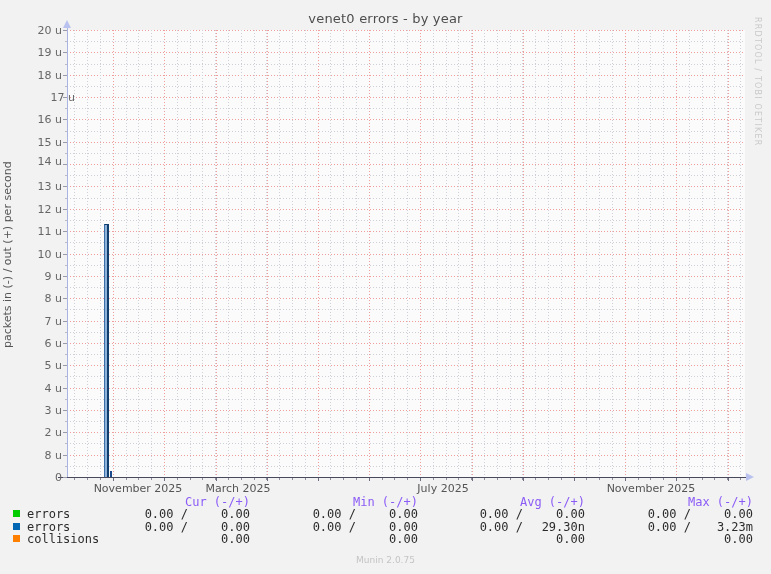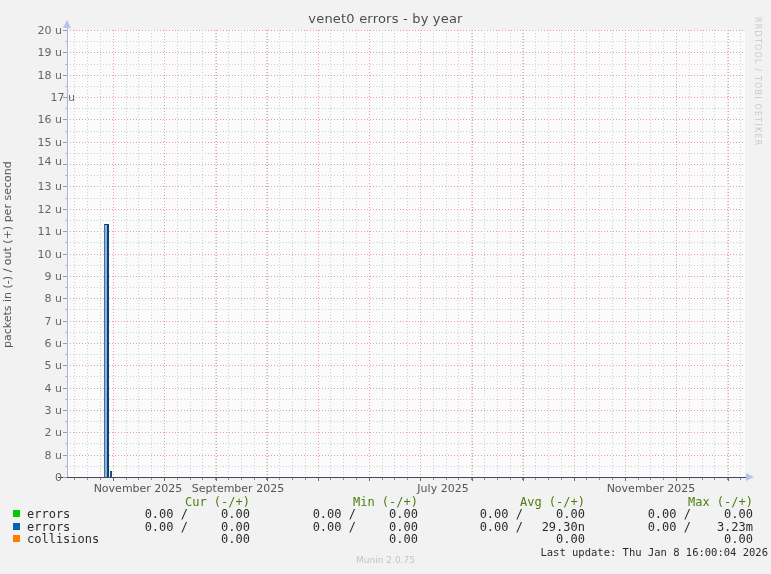--- a/index.html
+++ b/index.html
@@ -43,21 +43,21 @@
   .yarrow{position:absolute;left:63px;top:20px;width:0;height:0;
     border-left:4px solid transparent;border-right:4px solid transparent;border-bottom:8px solid #b9c2ee;}
   .xarrow{position:absolute;left:746px;top:473px;width:0;height:0;
     border-top:4px solid transparent;border-bottom:4px solid transparent;border-left:8px solid #b9c2ee;}
   .ytick-label{position:absolute;width:50px;text-align:right;font-size:11px;color:#666;line-height:11px;}
   .ytick-mark{position:absolute;background:#9a9aa8;height:1px;}
   .xtick-mark{position:absolute;background:#8c8c9c;width:1px;}
   .xtick-label{position:absolute;width:140px;text-align:center;font-size:11px;color:#555;top:482px;}
   .mono{font-family:"DejaVu Sans Mono","Liberation Mono",monospace;}
   .lg-header{position:absolute;top:496px;width:110px;text-align:right;
-    font-size:12px;color:#4d7c0f;line-height:12px;}
+    font-size:12px;color:#8b5cf6;line-height:12px;}
   .lg-name{position:absolute;left:27px;font-size:12px;color:#2b2b2b;line-height:12px;}
   .lg-swatch{position:absolute;left:13px;width:7px;height:7px;}
   .lg-val{position:absolute;width:110px;text-align:right;font-size:12px;color:#2b2b2b;line-height:12px;}
   .last-update{position:absolute;top:546px;left:468px;width:300px;text-align:right;
     font-size:10.5px;color:#2b2b2b;}
   .footer{position:absolute;top:555px;left:0;width:771px;text-align:center;
     font-size:9px;color:#c4c4c4;}
 </style>
 </head>
 <body>
@@ -212,21 +212,20 @@
       <div class="lg-val mono" style="top: 521px; left: 581px;">0.00 /</div>
       <div class="lg-val mono" style="top: 521px; left: 643px;">3.23m</div>
       <div class="lg-swatch" style="top: 535px; background: rgb(255, 128, 0);"></div>
       <div class="lg-name mono" style="top: 533px;">collisions</div>
       <div class="lg-val mono" style="top: 533px; left: 140px;">0.00</div>
       <div class="lg-val mono" style="top: 533px; left: 308px;">0.00</div>
       <div class="lg-val mono" style="top: 533px; left: 475px;">0.00</div>
       <div class="lg-val mono" style="top: 533px; left: 643px;">0.00</div>
     </div>
 
-  <div class="last-update mono">Last update: Thu Jan  8 16:00:04 2026</div>
   <div class="footer">Munin 2.0.75</div>
 <div class="ytick-label" style="left: 12px; top: 25px;">20 u</div>
     <div class="ytick-mark" style="left: 63px; top: 30px; width: 4px;"></div>
     <div class="ytick-mark" style="left: 65px; top: 41.175px; width: 2px; background: rgb(188, 188, 200);"></div>
     <div class="ytick-label" style="left: 12px; top: 47.35px;">19 u</div>
     <div class="ytick-mark" style="left: 63px; top: 52.35px; width: 4px;"></div>
     <div class="ytick-mark" style="left: 65px; top: 63.525px; width: 2px; background: rgb(188, 188, 200);"></div>
     <div class="ytick-label" style="left: 12px; top: 69.7px;">18 u</div>
     <div class="ytick-mark" style="left: 63px; top: 74.7px; width: 4px;"></div>
     <div class="ytick-mark" style="left: 65px; top: 85.875px; width: 2px; background: rgb(188, 188, 200);"></div>
@@ -343,16 +342,16 @@
     <div class="xtick-mark" style="left: 318px; top: 478px; height: 3px; background: rgb(109, 109, 128);"></div>
     <div class="xtick-mark" style="left: 369.2px; top: 478px; height: 3px; background: rgb(109, 109, 128);"></div>
     <div class="xtick-mark" style="left: 420.4px; top: 478px; height: 3px; background: rgb(109, 109, 128);"></div>
     <div class="xtick-mark" style="left: 471.6px; top: 478px; height: 3px; background: rgb(109, 109, 128);"></div>
     <div class="xtick-mark" style="left: 522.8px; top: 478px; height: 3px; background: rgb(109, 109, 128);"></div>
     <div class="xtick-mark" style="left: 574px; top: 478px; height: 3px; background: rgb(109, 109, 128);"></div>
     <div class="xtick-mark" style="left: 625.2px; top: 478px; height: 3px; background: rgb(109, 109, 128);"></div>
     <div class="xtick-mark" style="left: 676.4px; top: 478px; height: 3px; background: rgb(109, 109, 128);"></div>
     <div class="xtick-mark" style="left: 727.6px; top: 478px; height: 3px; background: rgb(109, 109, 128);"></div>
     <div class="xtick-label" style="left: 68px;">November 2025</div>
-    <div class="xtick-label" style="left: 168px;">September 2025</div>
+    <div class="xtick-label" style="left: 168px;">March 2025</div>
     <div class="xtick-label" style="left: 373px;">July 2025</div>
     <div class="xtick-label" style="left: 581px;">November 2025</div>
   </div>
 
 </body></html>

